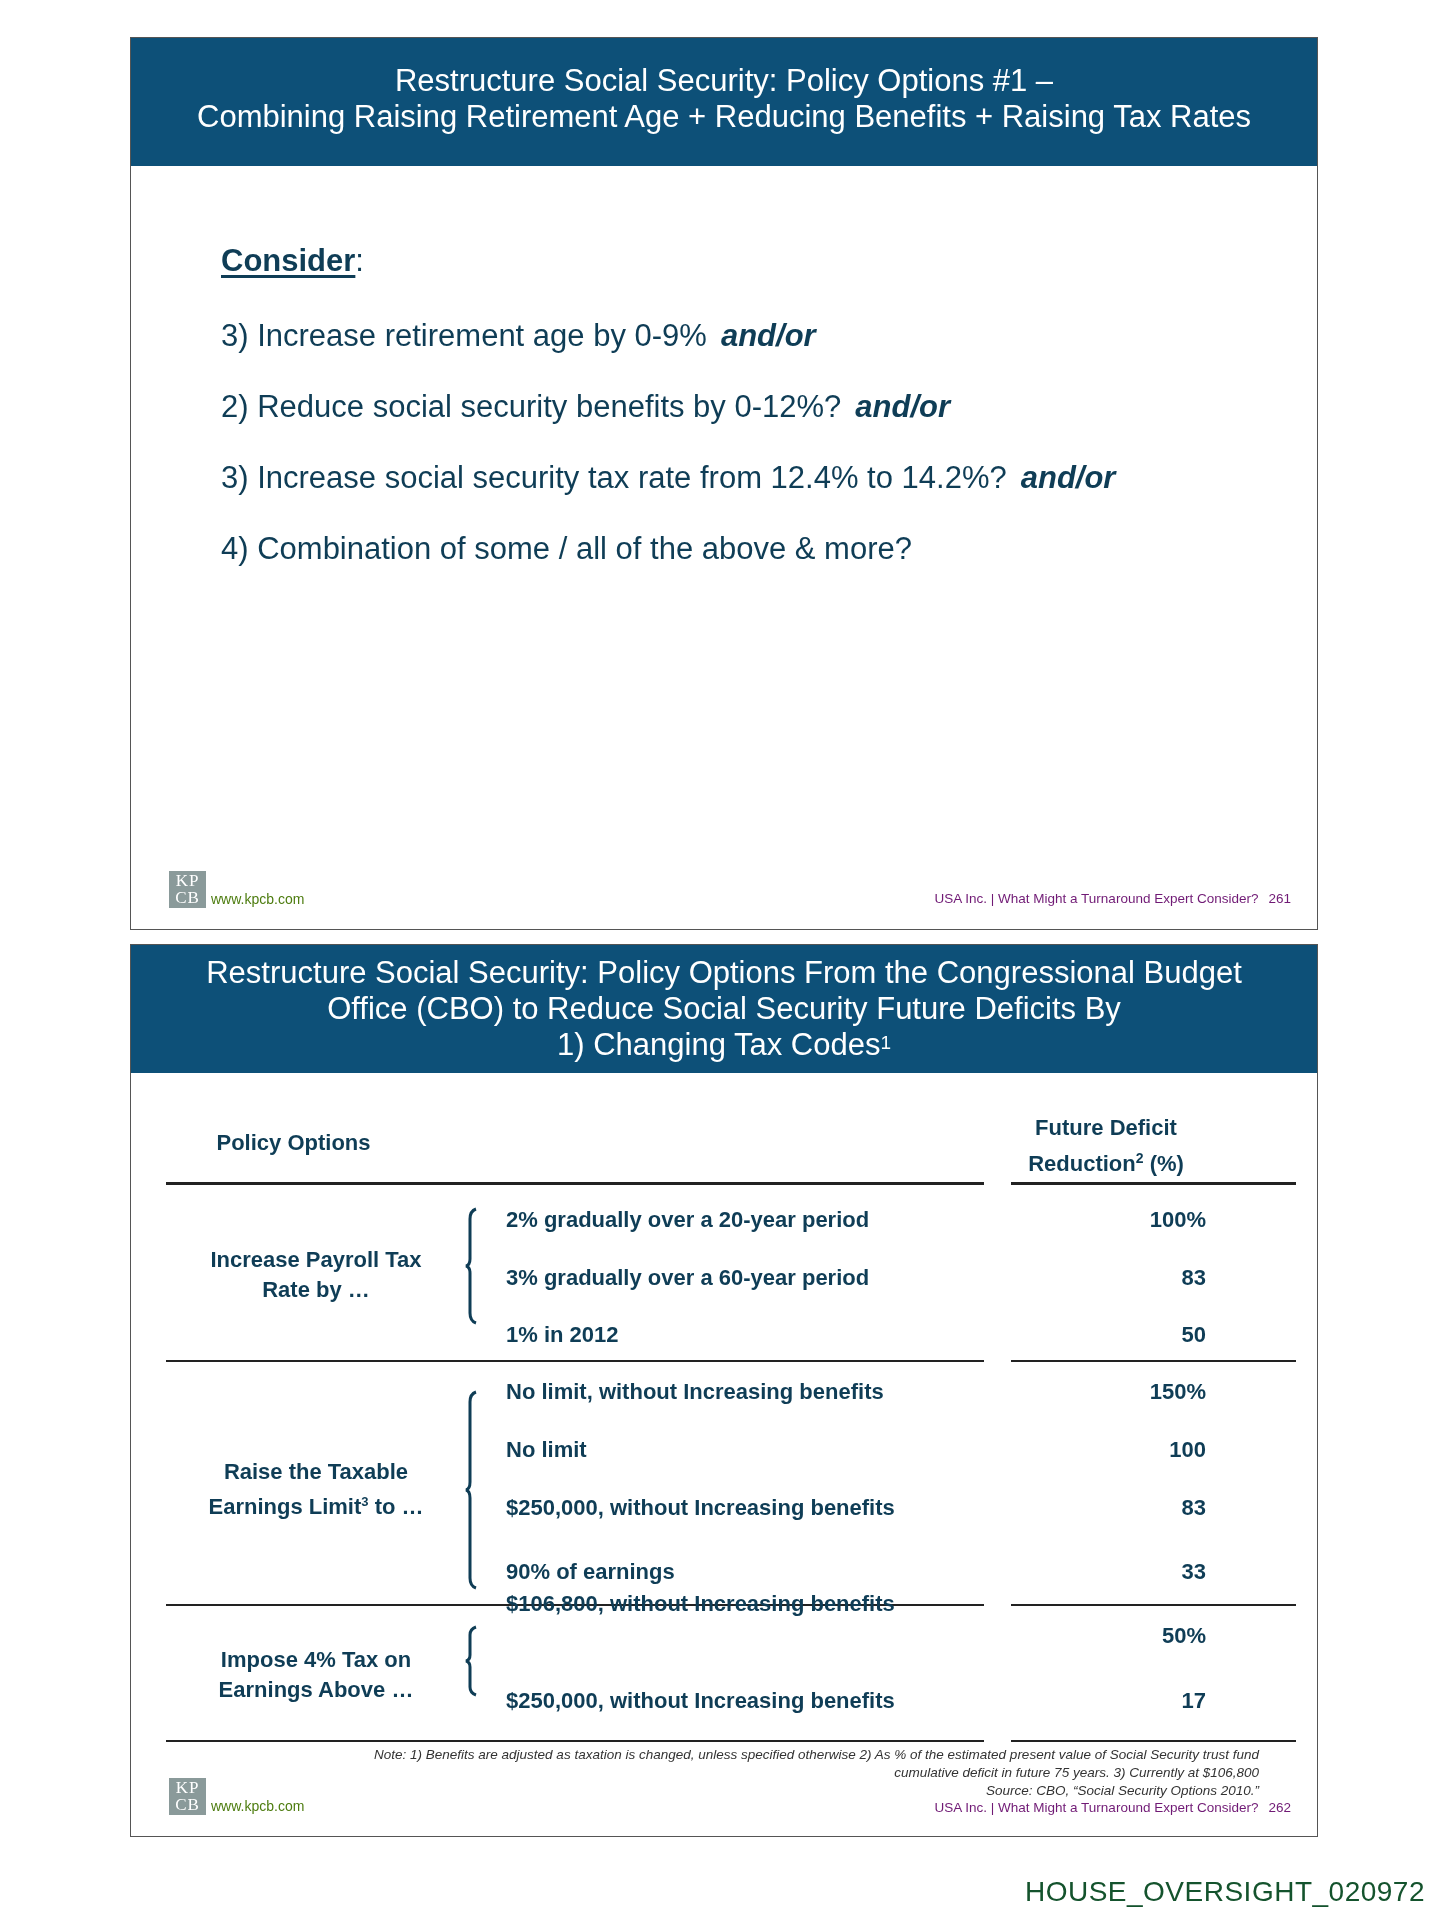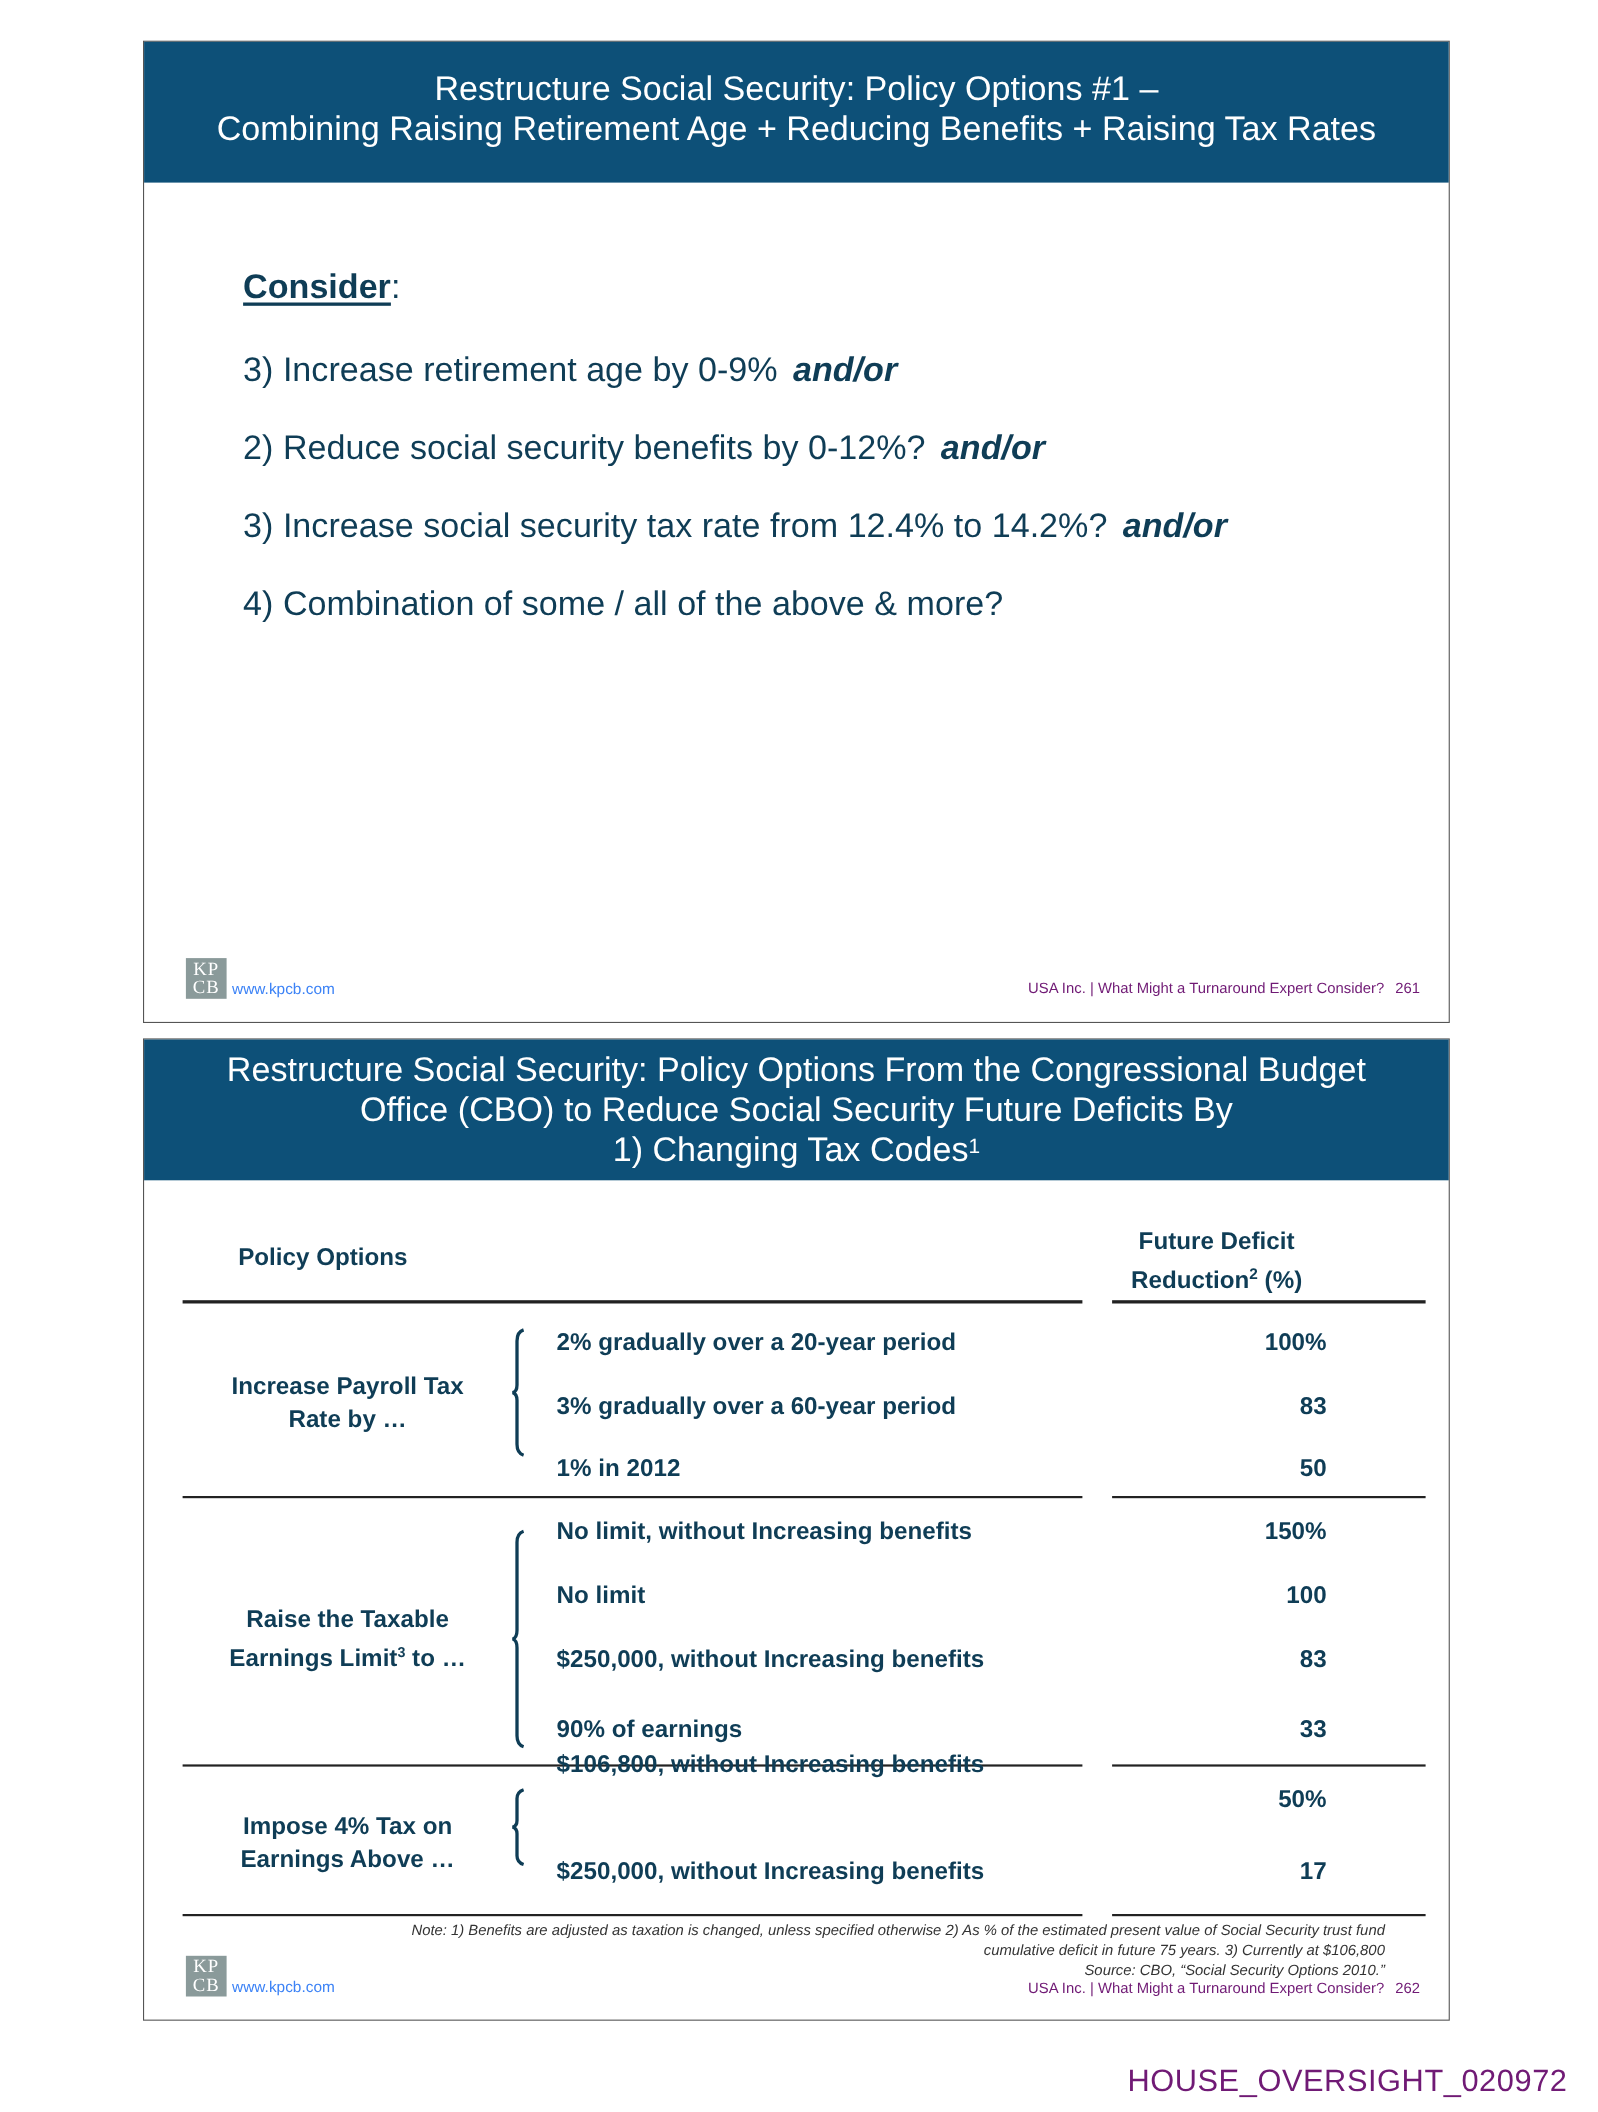--- a/index.html
+++ b/index.html
@@ -9,31 +9,31 @@
   #slide2 { top:944px; height:893px; }
   .header { position:absolute; left:0; top:0; width:100%; background:#0d5078; color:#fff; text-align:center; font-size:31px; line-height:36px; box-sizing:border-box; }
   #slide1 .header { height:128px; padding-top:25px; }
   #slide2 .header { height:128px; padding-top:10px; }
   .header sup { font-size:19px; vertical-align:top; position:relative; top:-2px; }
   .consider { position:absolute; left:90px; top:205px; font-size:31px; font-weight:bold; }
   .consider u { text-decoration:underline; text-underline-offset:4px; }
   .item { position:absolute; left:90px; font-size:31px; white-space:nowrap; }
   .item .andor { font-weight:bold; font-style:italic; margin-left:14px; }
   .footer-logo { position:absolute; left:38px; width:37px; height:37px; background:#8a9a9a; color:#fff; font-size:17px; line-height:17px; text-align:center; box-sizing:border-box; padding-top:1px; letter-spacing:1px; font-family:"Liberation Serif", serif; }
-  .footer-url { position:absolute; left:80px; font-size:14px; color:#3b82f6; }
+  .footer-url { position:absolute; left:80px; font-size:14px; color:#4d7c0f; }
   .footer-right { position:absolute; right:26px; font-size:13.5px; color:#701a75; white-space:nowrap; }
   .footer-right .page { margin-left:10px; }
   .th { position:absolute; font-weight:bold; font-size:22px; text-align:center; line-height:30px; }
   .rule { position:absolute; height:3px; background:#222; }
   .group-label { position:absolute; font-weight:bold; font-size:22px; text-align:center; line-height:30px; width:300px; }
   .opt { position:absolute; left:375px; font-weight:bold; font-size:22px; white-space:nowrap; }
   .val { position:absolute; left:875px; width:200px; text-align:right; font-weight:bold; font-size:22px; }
   .brace { position:absolute; width:16px; }
   .note { position:absolute; right:58px; text-align:right; font-size:13.5px; font-style:italic; color:#333; line-height:18px; }
-  .stamp { position:absolute; right:28px; top:1876px; font-size:28px; color:#701a75; letter-spacing:0.5px; }
+  .stamp { position:absolute; right:28px; top:1876px; font-size:28px; color:#14532d; letter-spacing:0.5px; }
 </style>
 </head>
 <body>
 
 <div class="slide" id="slide1">
   <div class="header">
     <div>Restructure Social Security: Policy Options #1 –</div>
     <div>Combining Raising Retirement Age + Reducing Benefits + Raising Tax Rates</div>
   </div>
 

